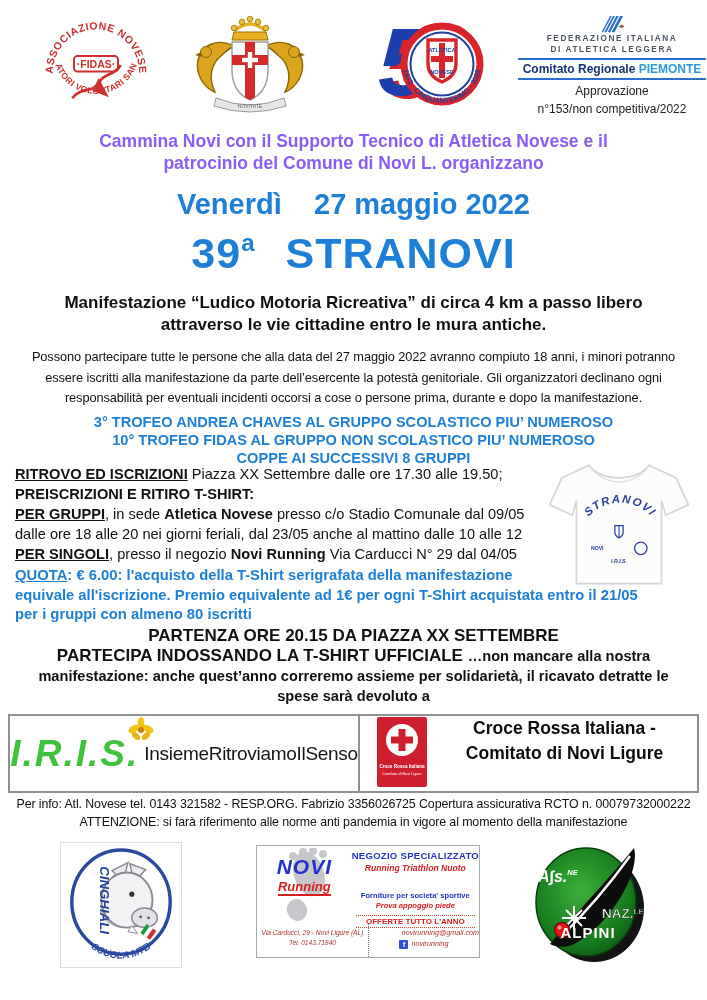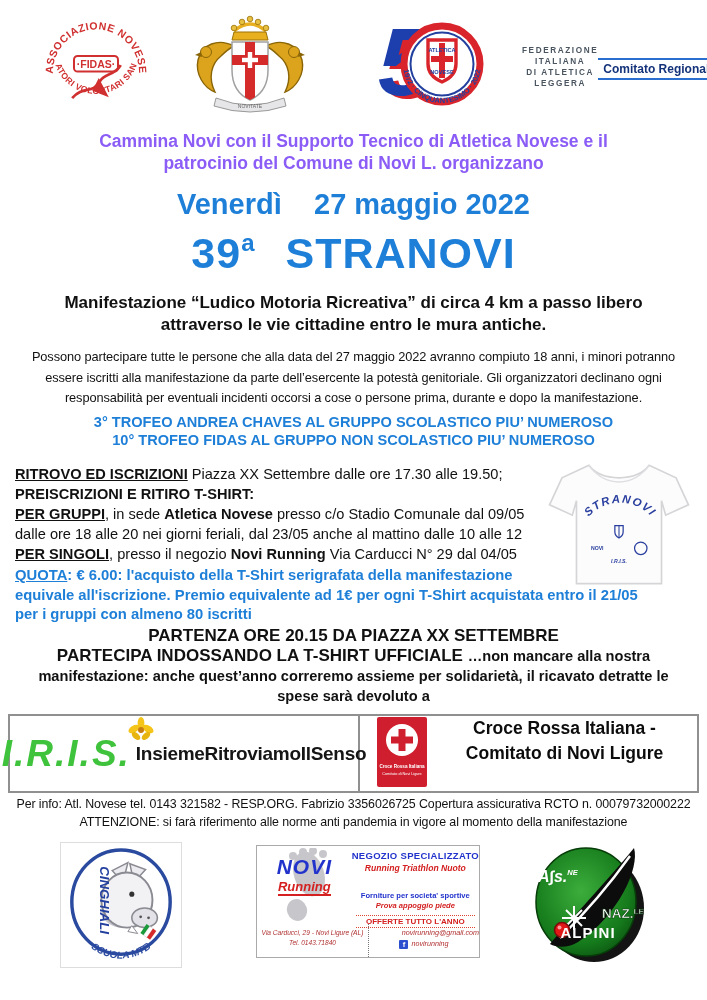--- a/index.html
+++ b/index.html
@@ -8,21 +8,21 @@
         font-family:"Liberation Sans",sans-serif;color:#1a1a1a;overflow:hidden}
   .abs{position:absolute}
   .b{font-weight:bold}
   .u{text-decoration:underline}
   .nw{white-space:nowrap}
 
   
   .logo-fidas{left:36px;top:12px;width:120px;height:110px}
   .logo-comune{left:188px;top:4px;width:124px;height:118px}
   .logo-fifty{left:340px;top:12px;width:162px;height:106px}
-  .logo-fidal{left:522px;top:16px;width:180px;height:102px;display:flex;align-items:center}
+  .logo-fidal{left:522px;top:16px;width:180px;height:102px;display:flex;flex-direction:column;align-items:center}
   .fidal-fed{font-size:8.2px;font-weight:bold;letter-spacing:1.6px;color:#4a5560;line-height:1.35;text-align:center}
   .fidal-com{margin-top:3px;border-top:2px solid #2a6fd0;border-bottom:2px solid #2a6fd0;padding:2px 5px;font-size:12px;font-weight:bold;white-space:nowrap}
   .fidal-com .c1{color:#15337a}
   .fidal-com .c2{color:#2e9be0}
   .fidal-app{font-size:12px;color:#222;margin-top:3px;text-align:center;line-height:1.45}
 
   
   .organizers{left:10px;right:10px;top:131px;font-size:17.5px;font-weight:bold;color:#8b5cf6;line-height:1.25;text-align:center}
   .date-line{left:0;right:0;top:188px;font-size:29px;font-weight:bold;color:#1e7fd8;text-align:center;white-space:pre}
   .title-line{left:0;right:0;top:229px;text-align:center;color:#1e7fd8;font-weight:bold;font-size:43px;letter-spacing:1px}
@@ -43,21 +43,21 @@
   .start .big{font-size:17px}
   .start .sm{font-size:14.6px}
 
   
   .tshirt{left:540px;top:455px;width:158px;height:140px}
 
   
   .benef{left:8px;top:714px;width:691px;height:79px;border:2px solid #909090;display:flex;background:#fff}
   .benef-l{width:350px;border-right:2px solid #909090;display:flex;align-items:center;justify-content:center;position:relative}
   .iris-txt{font-size:37px;font-weight:bold;font-style:italic;color:#3fc33c;letter-spacing:2px;line-height:1}
-  .iris-name{font-size:19px;font-weight:bold;color:#151515;letter-spacing:-0.3px;margin-left:5px}
+  .iris-name{font-size:19px;font-weight:normal;color:#151515;letter-spacing:-0.3px;margin-left:5px}
   .iris-flower{position:absolute;left:118px;top:1px;width:26px;height:26px}
   .benef-r{flex:1;display:flex;align-items:flex-start;gap:14px;padding-left:16px}
   .cri-text{flex:1;text-align:center;font-size:17.5px;font-weight:bold;line-height:1.4;color:#0c0c0c;padding-right:10px}
 
   .contact{left:0;right:0;top:796px;text-align:center;font-size:12.4px;color:#111;line-height:1.45;letter-spacing:-0.1px}
 
   
   .sp-cinghiali{left:60px;top:842px;width:122px;height:126px;border:1px solid #ddd;background:#fff}
   .sp-running{left:256px;top:845px;width:224px;height:113px;border:1px solid #aaa;background:#fff;font-style:normal}
   .sp-alpini{left:520px;top:840px;width:136px;height:130px}
@@ -202,20 +202,21 @@
 
   <div class="abs elig">
     <div class="nw">Possono partecipare tutte le persone che alla data del 27 maggio 2022 avranno compiuto 18 anni, i minori potranno</div>
     <div class="nw">essere iscritti alla manifestazione da parte dell’esercente la potestà genitoriale. Gli organizzatori declinano ogni</div>
     <div class="nw">responsabilità per eventuali incidenti occorsi a cose o persone prima, durante e dopo la manifestazione.</div>
   </div>
 
   <div class="abs troph">
     <div class="nw">3° TROFEO ANDREA CHAVES AL GRUPPO SCOLASTICO PIU’ NUMEROSO</div>
     <div class="nw">10° TROFEO FIDAS AL GRUPPO NON SCOLASTICO PIU’ NUMEROSO</div>
+    <div class="nw">COPPE AI SUCCESSIVI 8 GRUPPI</div>
   </div>
 
   <div class="abs reg">
     <div class="p1"><span class="b u">RITROVO ED ISCRIZIONI</span><span> Piazza XX Settembre dalle ore 17.30 alle 19.50;</span></div>
     <div class="b">PREISCRIZIONI E RITIRO T-SHIRT:</div>
     <div><span class="b u">PER GRUPPI</span><span>, in sede </span><span class="b">Atletica Novese</span><span> presso c/o Stadio Comunale dal 09/05</span></div>
     <div>dalle ore 18 alle 20 nei giorni feriali, dal 23/05 anche al mattino dalle 10 alle 12</div>
     <div><span class="b u">PER SINGOLI</span><span>, presso il negozio </span><span class="b">Novi Running</span><span> Via Carducci N° 29 dal 04/05</span></div>
   </div>
 

